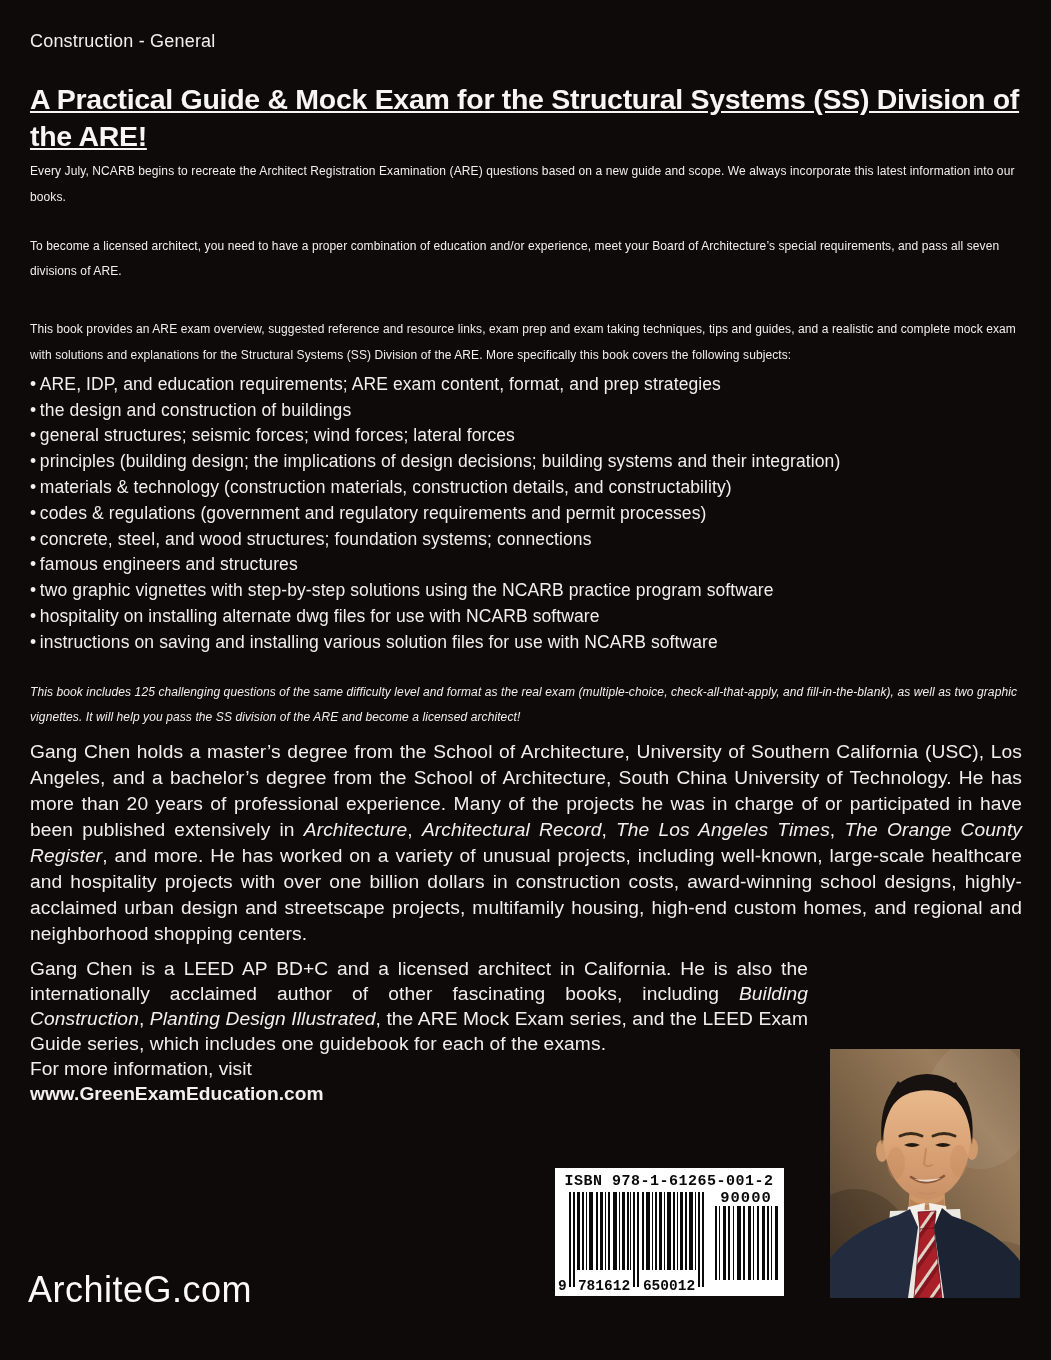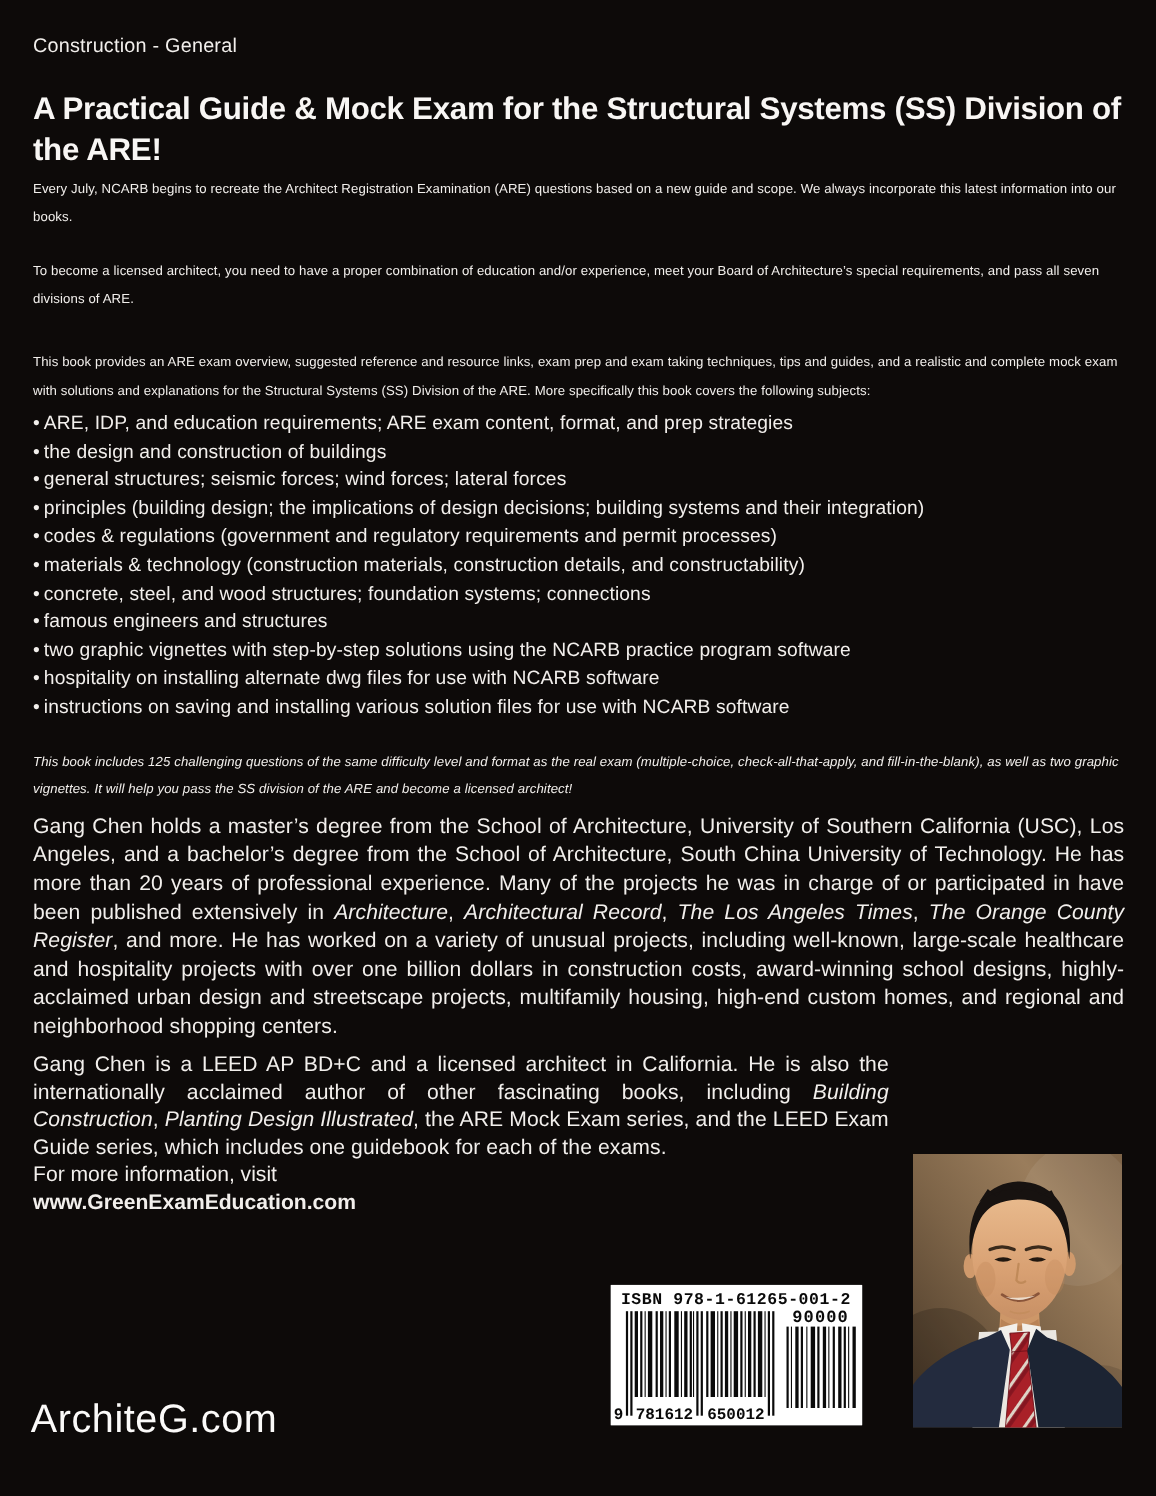--- a/index.html
+++ b/index.html
@@ -5,54 +5,54 @@
   html,body{margin:0;padding:0;}
   body{
     width:1051px;height:1360px;
     background:#0d0a09;
     color:#f2efec;
     font-family:"Liberation Sans", sans-serif;
     position:relative;overflow:hidden;
   }
   .content{position:absolute;left:30px;top:0;width:992px;}
   .category{margin:30px 0 0 0;font-size:18px;line-height:22px;letter-spacing:.2px;}
-  .title{margin:29px -12px 0 0;font-size:28.5px;line-height:37px;font-weight:700;letter-spacing:-.3px;color:#f8f6f4;}
+  .title{margin:29px -12px 0 0;font-size:28.5px;line-height:37px;font-weight:700;letter-spacing:-.3px;color:#f8f6f4;text-decoration:underline;}
   .body-p{margin:0;font-size:12px;line-height:25.8px;letter-spacing:.1px;}
   .p1{margin-top:4px;}
   .p2{margin-top:23px;}
   .p3{margin-top:32px;}
   ul.subjects{list-style:none;margin:3px 0 0 0;padding:0;font-size:17.5px;line-height:25.8px;letter-spacing:.1px;}
   ul.subjects li::before{content:"\2022\2009";}
   .p4{margin-top:24px;font-style:italic;}
   .bio{margin:0;font-size:19.2px;line-height:26px;text-align:justify;letter-spacing:.1px;}
   .bio1{margin-top:8px;}
   .bio2{margin-top:9px;width:778px;line-height:25px;}
   .visit-line{margin:0;width:778px;font-size:19.2px;line-height:25px;}
   .website-line{margin:0;font-size:19.2px;line-height:25px;font-weight:700;}
   .publisher{position:absolute;left:28px;top:1270px;font-size:36px;line-height:40px;font-weight:400;color:#fbfaf9;letter-spacing:.5px;}
-  .barcode-box{position:absolute;left:555px;top:1168px;width:229px;height:128px;background:#404040;border-radius:1px;}
+  .barcode-box{position:absolute;left:555px;top:1168px;width:229px;height:128px;background:#be185d;border-radius:1px;}
   .photo-box{position:absolute;left:830px;top:1049px;width:190px;height:249px;overflow:hidden;}
   svg text{user-select:none;}
 </style>
 </head>
 <body>
 
 <div class="content">
   <p class="category">Construction - General</p>
   <h1 class="title">A Practical Guide &amp; Mock Exam for the Structural Systems (SS) Division of the ARE!</h1>
   <p class="body-p p1">Every July, NCARB begins to recreate the Architect Registration Examination (ARE) questions based on a new guide and scope. We always incorporate this latest information into our books.</p>
   <p class="body-p p2">To become a licensed architect, you need to have a proper combination of education and/or experience, meet your Board of Architecture’s special requirements, and pass all seven divisions of ARE.</p>
   <p class="body-p p3">This book provides an ARE exam overview, suggested reference and resource links, exam prep and exam taking techniques, tips and guides, and a realistic and complete mock exam with solutions and explanations for the Structural Systems (SS) Division of the ARE. More specifically this book covers the following subjects:</p>
   <ul class="subjects">
       <li>ARE, IDP, and education requirements; ARE exam content, format, and prep strategies</li>
       <li>the design and construction of buildings</li>
       <li>general structures; seismic forces; wind forces; lateral forces</li>
       <li>principles (building design; the implications of design decisions; building systems and their integration)</li>
+      <li>materials &amp; technology (construction materials, construction details, and constructability)</li>
       <li>codes &amp; regulations (government and regulatory requirements and permit processes)</li>
-      <li>materials &amp; technology (construction materials, construction details, and constructability)</li>
       <li>concrete, steel, and wood structures; foundation systems; connections</li>
       <li>famous engineers and structures</li>
       <li>two graphic vignettes with step-by-step solutions using the NCARB practice program software</li>
       <li>hospitality on installing alternate dwg files for use with NCARB software</li>
       <li>instructions on saving and installing various solution files for use with NCARB software</li>
     </ul>
   <p class="body-p p4">This book includes 125 challenging questions of the same difficulty level and format as the real exam (multiple-choice, check-all-that-apply, and fill-in-the-blank), as well as two graphic vignettes. It will help you pass the SS division of the ARE and become a licensed architect!</p>
   <p class="bio bio1"><span>Gang Chen holds a master’s degree from the School of Architecture, University of Southern California (USC), Los Angeles, and a bachelor’s degree from the School of Architecture, South China University of Technology. He has more than 20 years of professional experience. Many of the projects he was in charge of or participated in have been published extensively in </span><span style="font-style: italic;">Architecture</span><span>, </span><span style="font-style: italic;">Architectural Record</span><span>, </span><span style="font-style: italic;">The Los Angeles Times</span><span>, </span><span style="font-style: italic;">The Orange County Register</span><span>, and more. He has worked on a variety of unusual projects, including well-known, large-scale healthcare and hospitality projects with over one billion dollars in construction costs, award-winning school designs, highly-acclaimed urban design and streetscape projects, multifamily housing, high-end custom homes, and regional and neighborhood shopping centers.</span></p>
   <p class="bio bio2"><span>Gang Chen is a LEED AP BD+C and a licensed architect in California. He is also the internationally acclaimed author of other fascinating books, including </span><span style="font-style: italic;">Building Construction</span><span>, </span><span style="font-style: italic;">Planting Design Illustrated</span><span>, the ARE Mock Exam series, and the LEED Exam Guide series, which includes one guidebook for each of the exams.</span></p>
   <p class="visit-line">For more information, visit</p>

